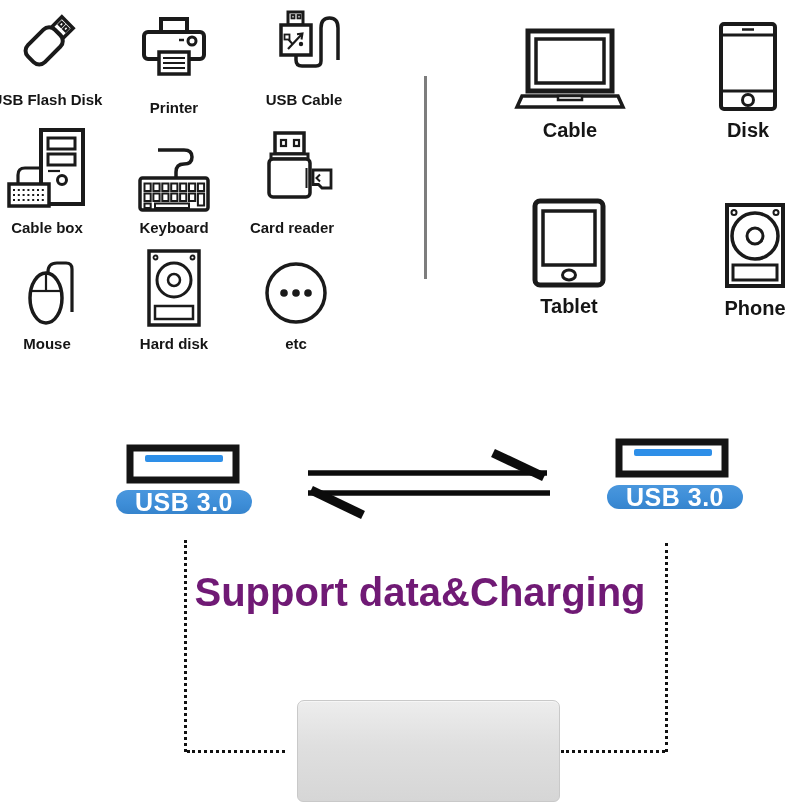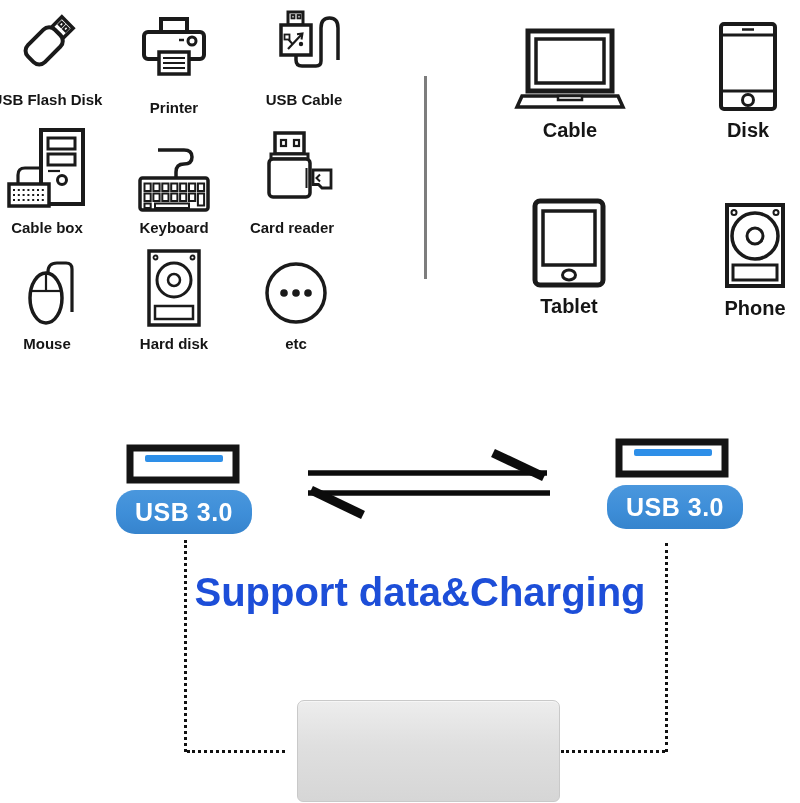--- a/index.html
+++ b/index.html
@@ -7,26 +7,26 @@
          font-family:"Liberation Sans", sans-serif;color:#111;}
   .cell{position:absolute;display:flex;flex-direction:column;align-items:center;}
   .cell .iconbox{display:flex;align-items:flex-end;justify-content:center;}
   .devlabel{font-size:15px;font-weight:600;color:#151515;white-space:nowrap;margin-top:7px;}
   .devlabel.big{font-size:20px;}
   svg{display:block;}
   .stroke{fill:none;stroke:#1a1a1a;}
   .whitefill{fill:#ffffff;stroke:#1a1a1a;}
   #divider{position:absolute;left:424px;top:76px;width:3px;height:203px;background:#7d7d7d;}
   .port{position:absolute;}
-  .badge{position:absolute;width:136px;height:44px;border-radius:19px;
+  .badge{position:absolute;width:136px;height:24px;border-radius:19px;
          background:linear-gradient(180deg,#4a97dd 0%,#3e8ed8 55%,#3684cd 100%);
          display:flex;align-items:center;justify-content:center;
          color:#ffffff;font-size:25px;font-weight:700;letter-spacing:0.5px;}
   #headline{position:absolute;left:160px;top:570px;width:520px;text-align:center;
-            font-size:40px;font-weight:700;color:#1d4ed8;letter-spacing:0px;white-space:nowrap;}
+            font-size:40px;font-weight:700;color:#701a75;letter-spacing:0px;white-space:nowrap;}
   .dot-v{position:absolute;width:0;border-left:3px dotted #111;}
   .dot-h{position:absolute;height:0;border-top:3px dotted #111;}
   #adapter{position:absolute;left:297px;top:700px;width:261px;height:100px;
            border-radius:7px 7px 6px 6px;border:1px solid #c9c9c9;
            background:linear-gradient(180deg,#ededed 0%,#dfdfdf 45%,#d6d6d6 100%);
            box-shadow:inset 0 1px 0 #f6f6f6;}
 </style>
 </head>
 <body>
 

